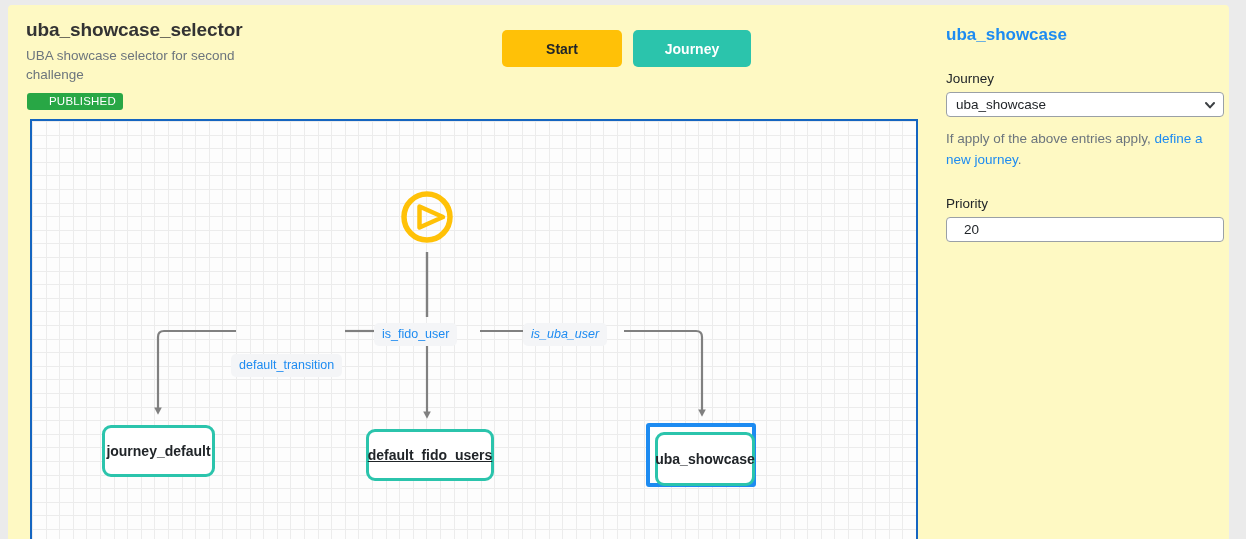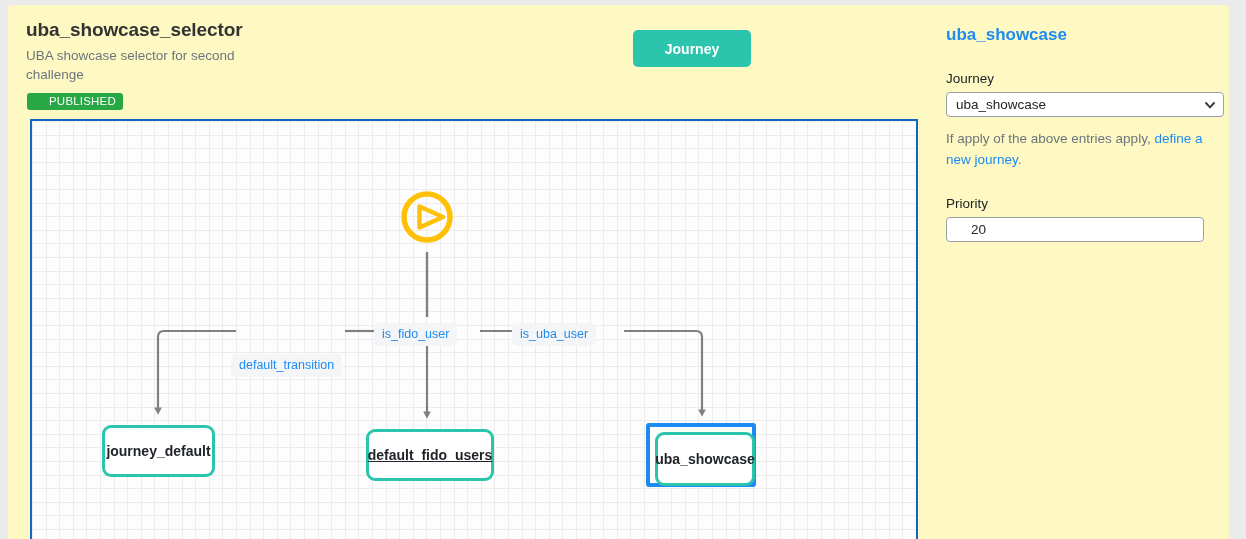--- a/index.html
+++ b/index.html
@@ -194,43 +194,44 @@
     margin-top: 11px;
     font-size: 13.5px;
     line-height: 21px;
     color: #6c757d;
   }
   .helper a {
     color: #1d8bf1;
     text-decoration: none;
   }
   .text-input {
-    width: 258px;
+    width: 278px;
     height: 25px;
     box-sizing: border-box;
     border: 1px solid #9aa0a6;
     border-radius: 4px;
     background: #ffffff;
     font-size: 13.5px;
     color: #212529;
-    padding-left: 24px;
+    padding-left: 17px;
     font-family: "Liberation Sans", sans-serif;
     outline: none;
   }
 </style>
 </head>
 <body>
 
 <div id="root">
   <div class="card">
 
     <div class="header-title">uba_showcase_selector</div>
     <div class="header-sub">UBA showcase selector for second challenge</div>
     <div class="badge">PUBLISHED</div>
 
+    <button class="btn btn-start">Start</button>
     <button class="btn btn-journey">Journey</button>
 
     <div class="canvas-wrap">
 
       <svg class="canvas-svg" width="888" height="425" viewBox="0 0 888 425">
         <defs>
           <marker id="arrow" markerWidth="9" markerHeight="9" refX="4.2" refY="4.4" orient="auto" markerUnits="userSpaceOnUse">
             <path d="M0.6,0.6 L8.0,4.4 L0.6,8.2 Z" fill="#808080"></path>
           </marker>
         </defs>
@@ -248,21 +249,21 @@
         <path d="M592,210 L664,210 Q670,210 670,216 L670,292" stroke="#808080" stroke-width="2.2" fill="none" marker-end="url(#arrow)"></path>
 
         <g>
           <circle cx="395" cy="96" r="23" fill="none" stroke="#ffc107" stroke-width="5.5"></circle>
           <path d="M387.5,85.5 L411,96 L387.5,106.5 Z" fill="none" stroke="#ffc107" stroke-width="4.5" stroke-linejoin="round"></path>
         </g>
       </svg>
 
       <div class="edge-label" style="left:199px; top:202px;margin-top:31px;">default_transition</div>
       <div class="edge-label" style="left:342px; top:202px;">is_fido_user</div>
-      <div class="edge-label" style="left:480px; top:202px;">is_uba_user</div>
+      <div class="edge-label" style="left:491px; top:202px;font-style:italic;">is_uba_user</div>
 
       <div class="node" style="left:70px; top:304px; width:113px; height:52px;">journey_default</div>
 
       <div class="node" style="left:334px; top:308px; width:128px; height:52px;text-decoration:underline;">default_fido_users</div>
 
       <div class="node-sel-ring" style="left:614px; top:302px; width:110px; height:64px;">
         <div class="node" style="left:5px; top:5px; width:100px; height:54px;">uba_showcase</div>
       </div>
 
     </div>

